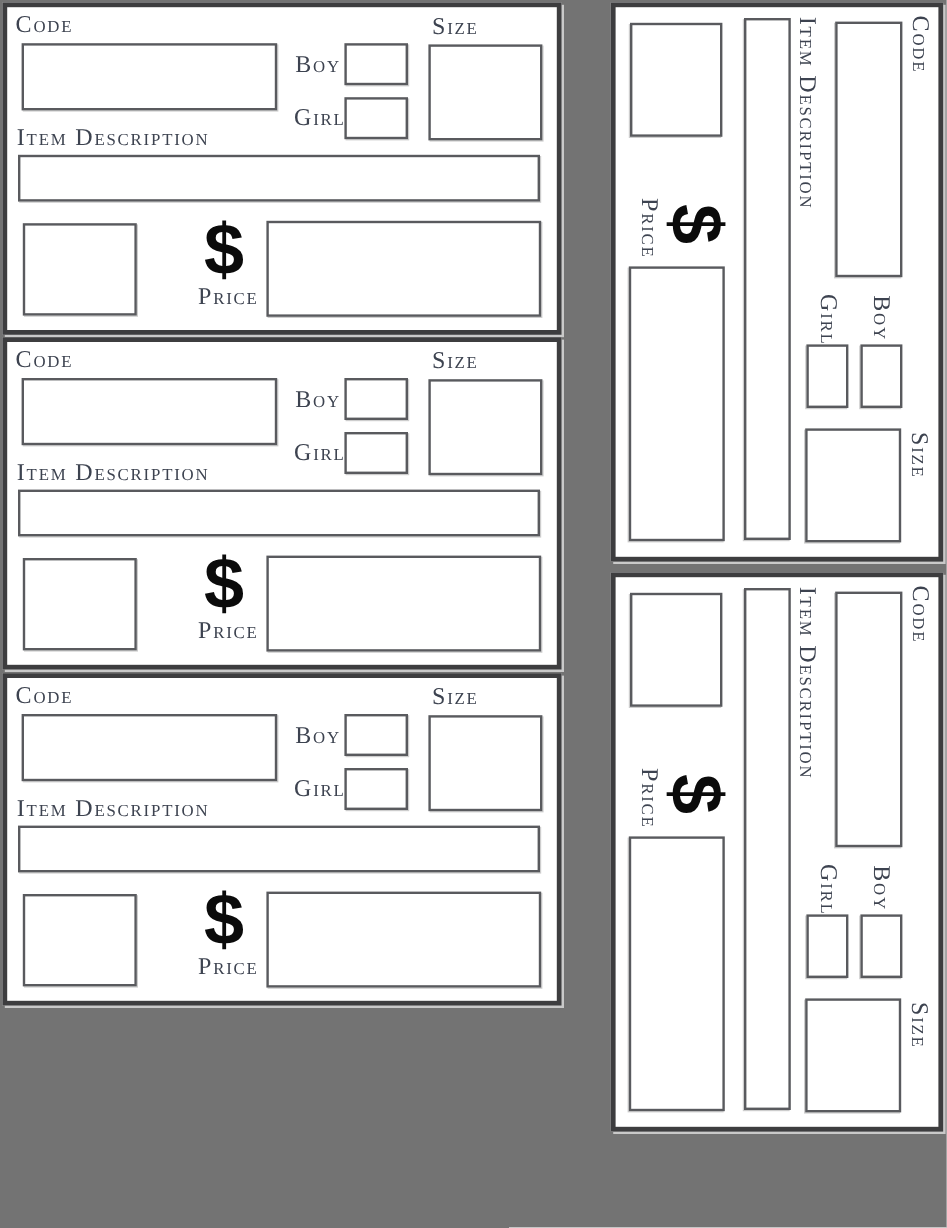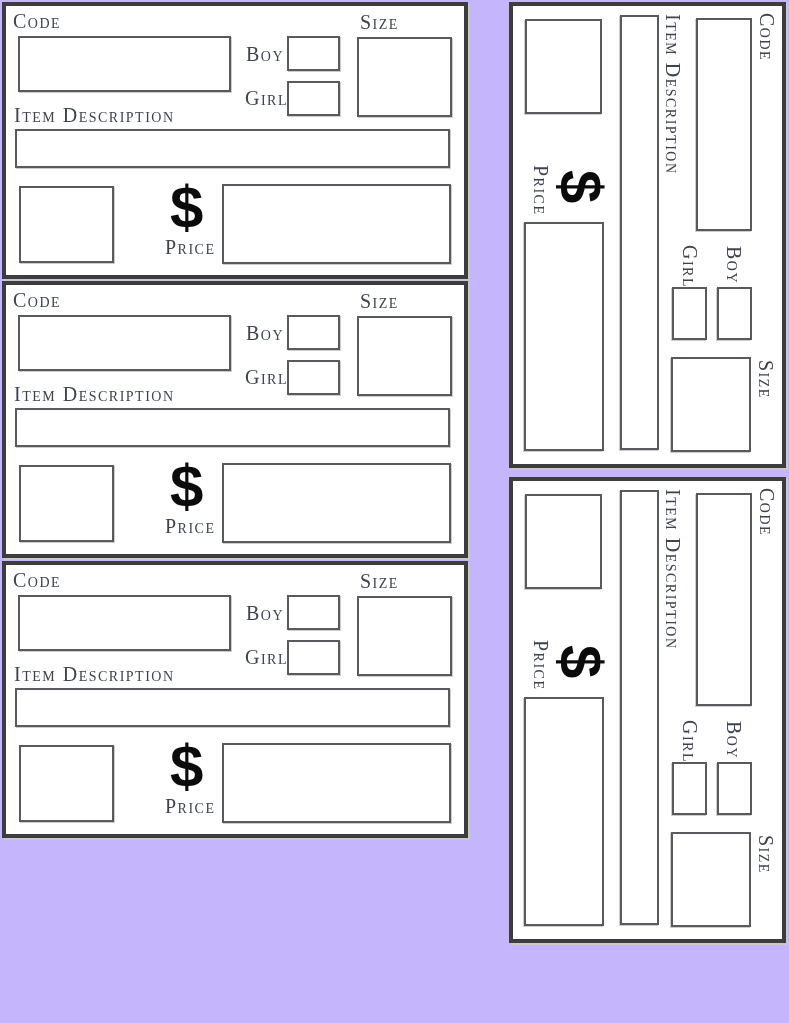--- a/index.html
+++ b/index.html
@@ -1,17 +1,17 @@
 <!DOCTYPE html>
 <html><head>
 <meta charset="utf-8">
 <style>
   html, body { margin:0; padding:0; background:#ffffff; }
   .sheet {
-    position:relative; width:789px; height:1023px; background:#c4b5fd;
+    position:relative; width:789px; height:1023px; background:#737373;
     overflow:hidden;
     font-family:"Liberation Serif", serif;
   }
   
   .tag {
     position:absolute; width:466px; height:277px;
     background:#ffffff; border:4px solid #3d3d3f; box-sizing:border-box;
     box-shadow:2px 2px 0 #c9c9c9;
   }
   

